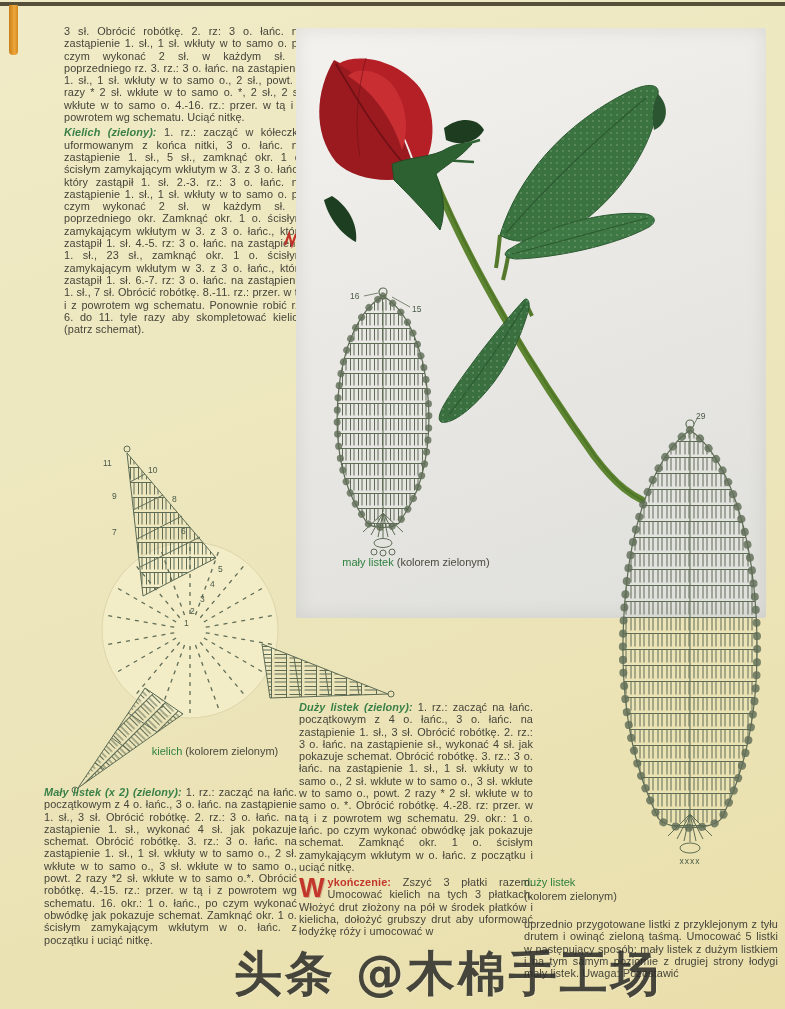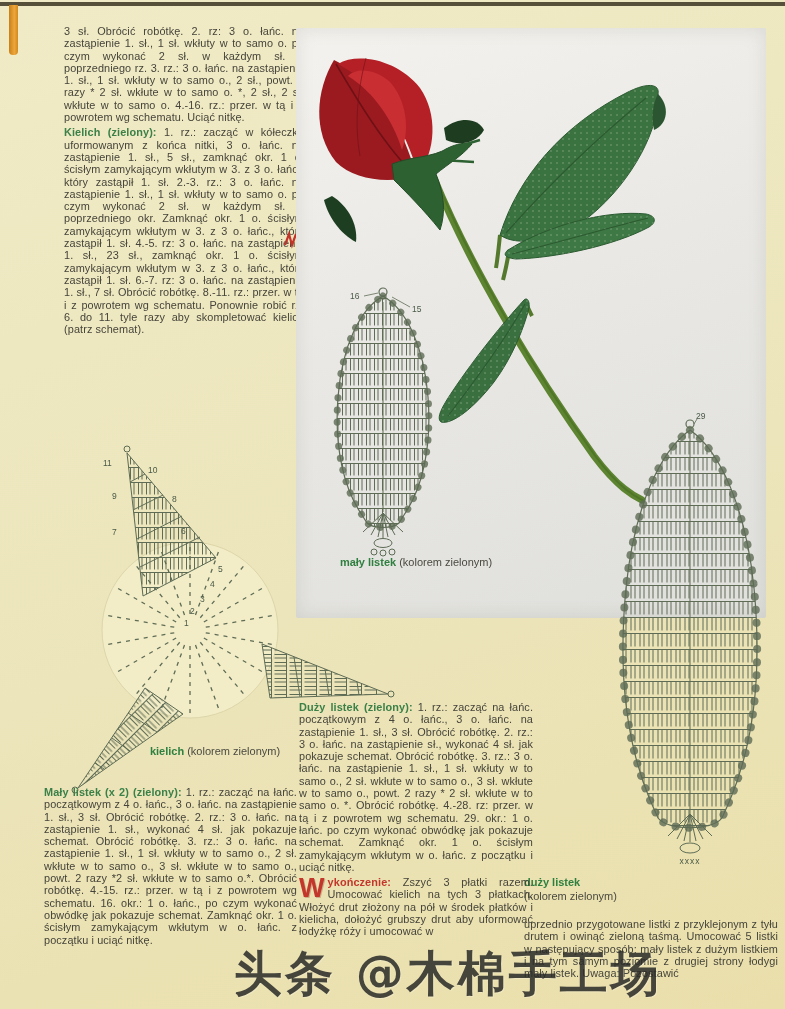--- a/index.html
+++ b/index.html
@@ -7,39 +7,39 @@
     position:relative;width:785px;height:1009px;overflow:hidden;
     background:linear-gradient(160deg,#f0ebc6 0%,#ece5bb 55%,#eadfab 100%);
     font-family:"Liberation Sans",sans-serif;color:#45443a;
   }
   .abs{position:absolute;}
   .body-text{
     font-size:10.9px;line-height:12.3px;text-align:justify;color:#45443a;
     letter-spacing:0.1px;
   }
   .body-text p{margin:0 0 3px 0;}
-  .h-green{color:#3a8048;font-weight:700;}
+  .h-green{color:#3a8048;font-weight:700;font-style:italic;}
   .h-red{color:#c3362b;font-weight:700;}
   .dropcap{
     float:left;font-size:27px;line-height:22px;font-weight:700;color:#c3362b;
     margin:1px 3px 0 0;text-shadow:1px 1px 0 rgba(120,20,10,.25);
   }
   .top-rule{left:0;top:2px;width:785px;height:4px;background:#56503b;}
   .corner-strip{
     left:9px;top:5px;width:9px;height:50px;border-radius:0 0 4px 4px;
     background:linear-gradient(90deg,#c97f17,#eda63c 60%,#d2891e);
   }
   .photo{
     left:296px;top:28px;width:470px;height:590px;border-radius:2px;
     background:linear-gradient(160deg,#f3f2ee 0%,#e9e8e4 45%,#dfdfdb 100%);
     box-shadow:inset 0 0 18px rgba(120,120,110,.18);
   }
   .diagram text{font-size:8.5px;fill:#4a5a47;font-family:"Liberation Sans",sans-serif;}
   .caption{font-size:11px;line-height:13.5px;color:#4a4a40;}
-  .caption .cap-bold{color:#2f8040;font-weight:700;}
+  .caption .cap-bold{color:#2f8040;font-weight:400;}
   .caption-center{text-align:center;}
   .watermark{
     left:234px;top:942px;font-size:48px;font-weight:700;letter-spacing:3px;
     color:#2a2a28;opacity:.85;white-space:nowrap;
     font-family:"DejaVu Sans","Liberation Sans",sans-serif;
     text-shadow:1px 1px 0 rgba(255,255,255,.25);
     text-align:center;
   }
 </style>
 </head>

